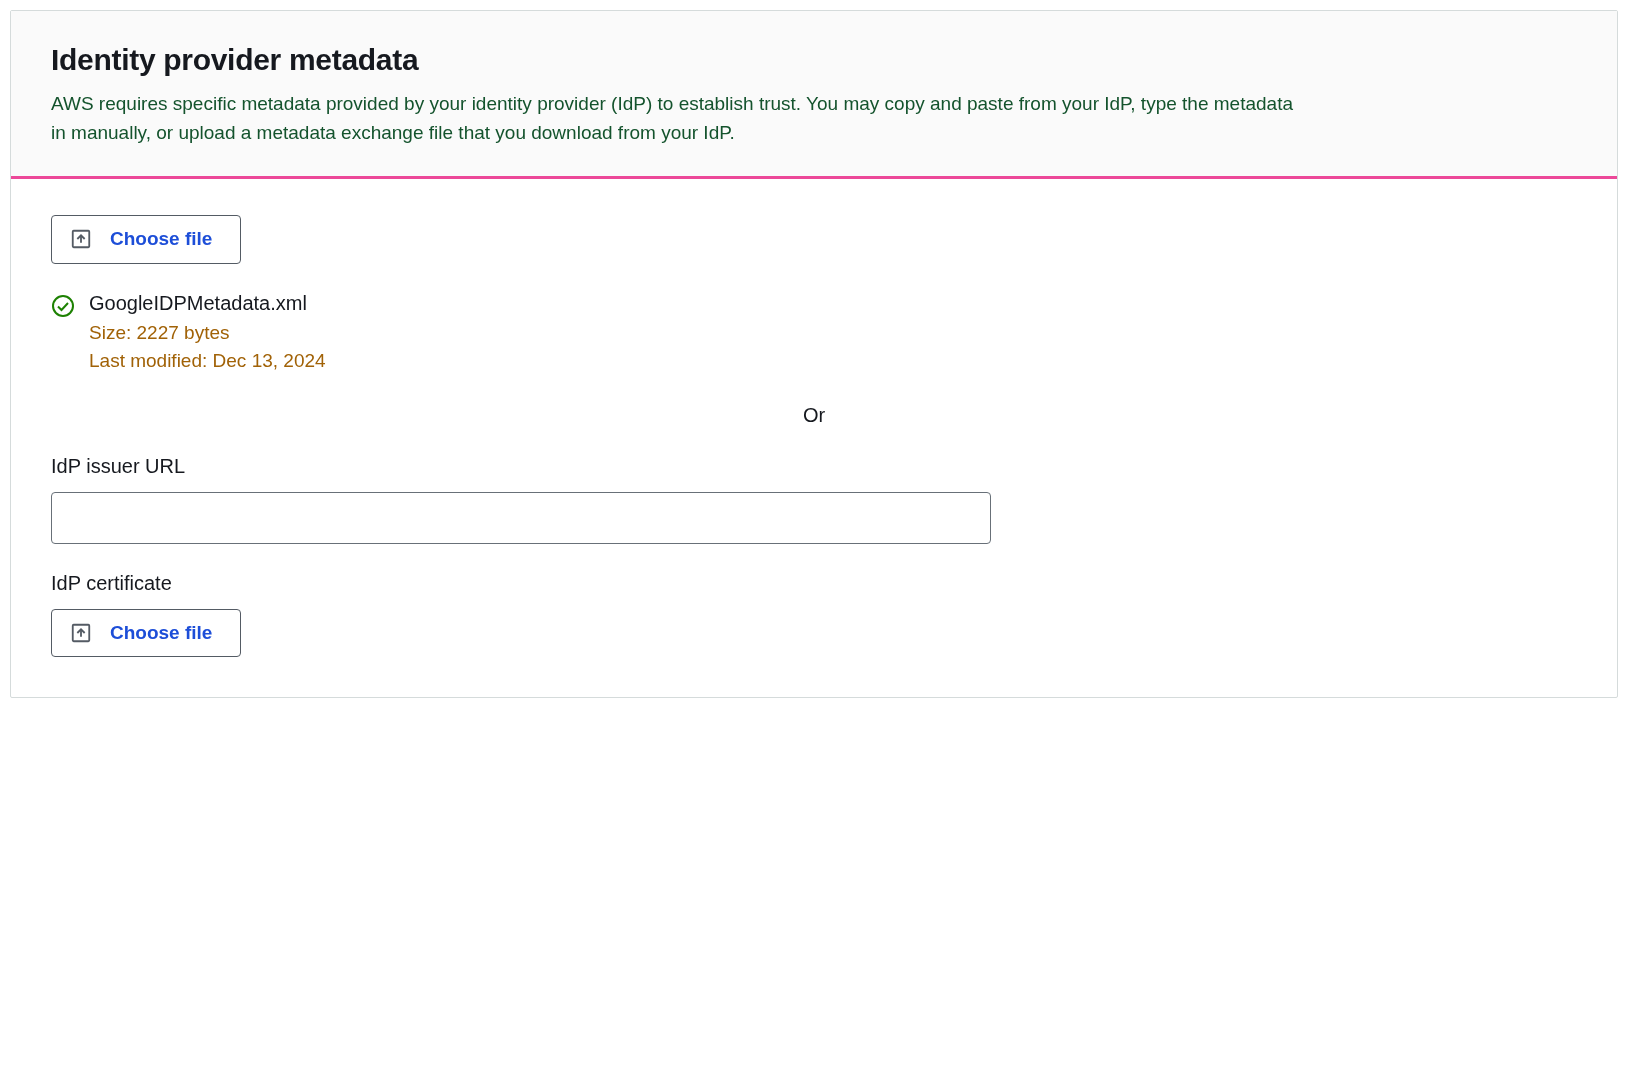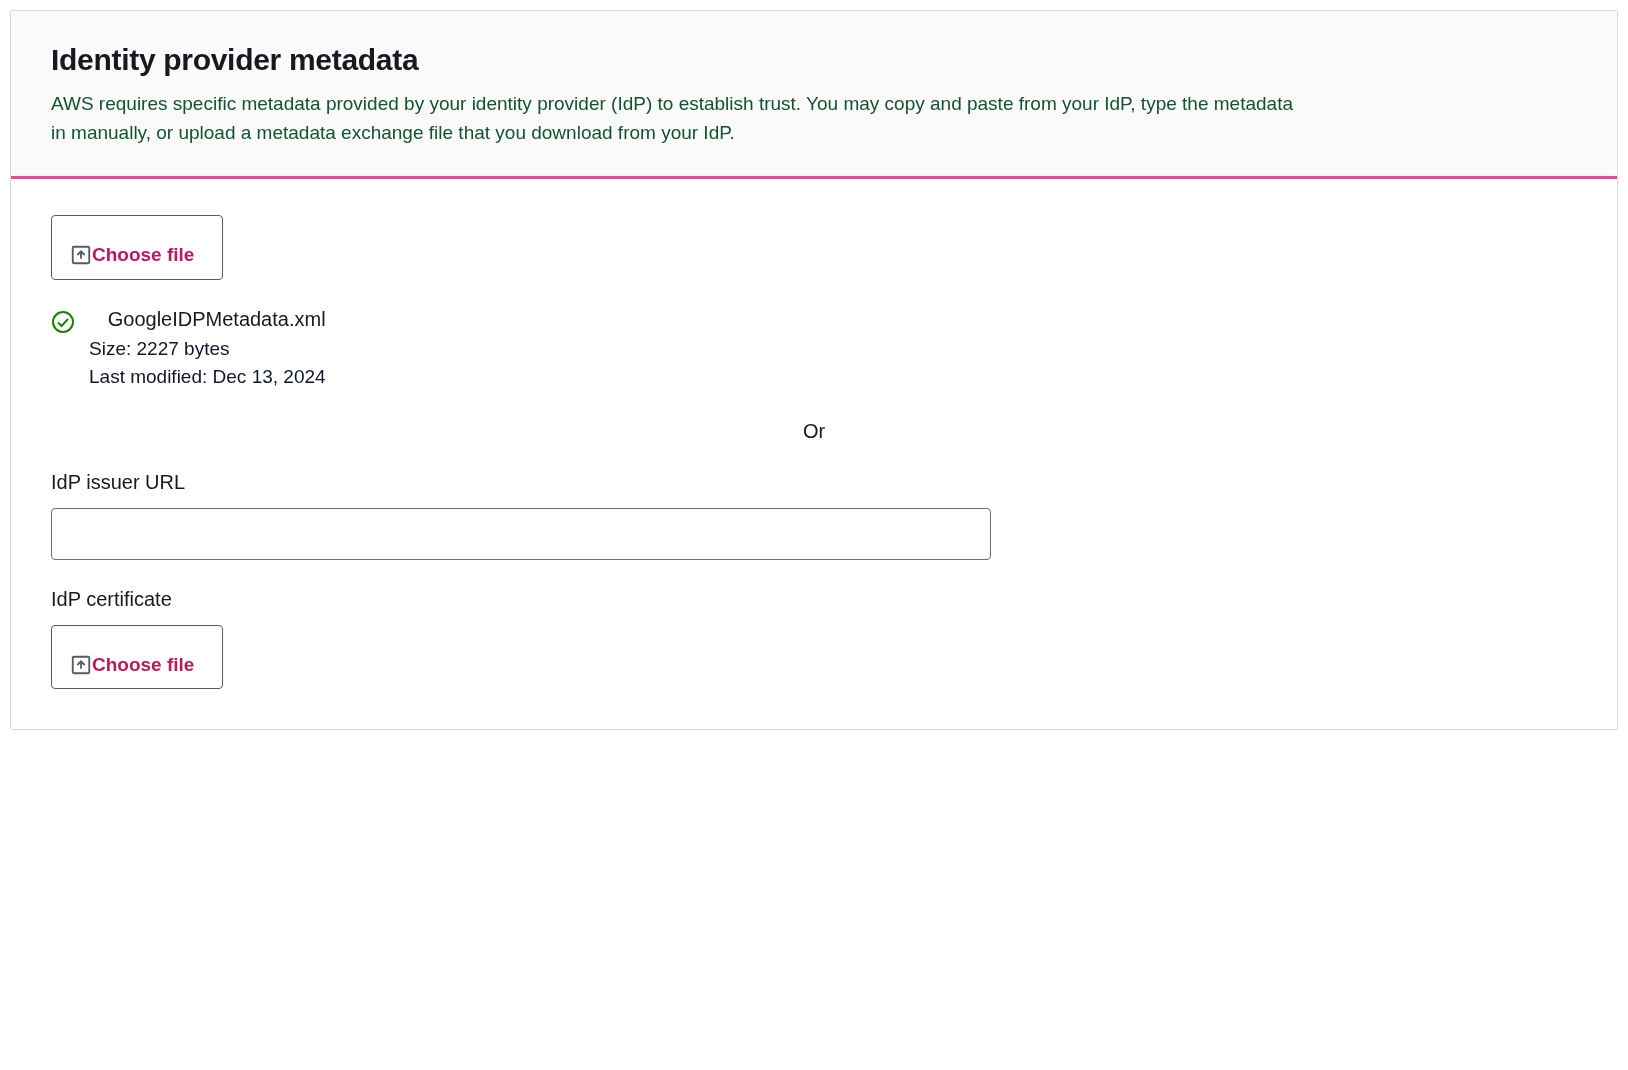--- a/index.html
+++ b/index.html
@@ -44,27 +44,28 @@
     .field-label {
       font-size: 20px;
       font-weight: 500;
       color: #16191f;
       margin-bottom: 14px;
       display: block;
     }
     .choose-file-btn {
       display: inline-flex;
       align-items: center;
-      padding: 28px 28px 12px 18px;
+      gap: 18px;
+      padding: 12px 28px 12px 18px;
       background: #ffffff;
       border: 1px solid #545b64;
       border-radius: 4px;
       font-size: 19px;
       font-weight: 700;
-      color: #be185d;
+      color: #1d4ed8;
       cursor: pointer;
       line-height: 1.2;
     }
     .upload-icon {
       width: 22px;
       height: 22px;
       flex-shrink: 0;
     }
     .file-status {
       display: flex;
@@ -79,25 +80,24 @@
       margin-top: 2px;
     }
     .file-info {
       display: flex;
       flex-direction: column;
     }
     .file-name {
       font-size: 20px;
       color: #16191f;
       margin-bottom: 4px;
-      text-align: right;
     }
     .file-meta {
       font-size: 19px;
-      color: #0f172a;
+      color: #a16207;
       line-height: 1.5;
     }
     .or-separator {
       font-size: 20px;
       color: #16191f;
       margin: 24px 0 28px 0;
       text-align: center;
     }
     .text-input {
       width: 940px;

